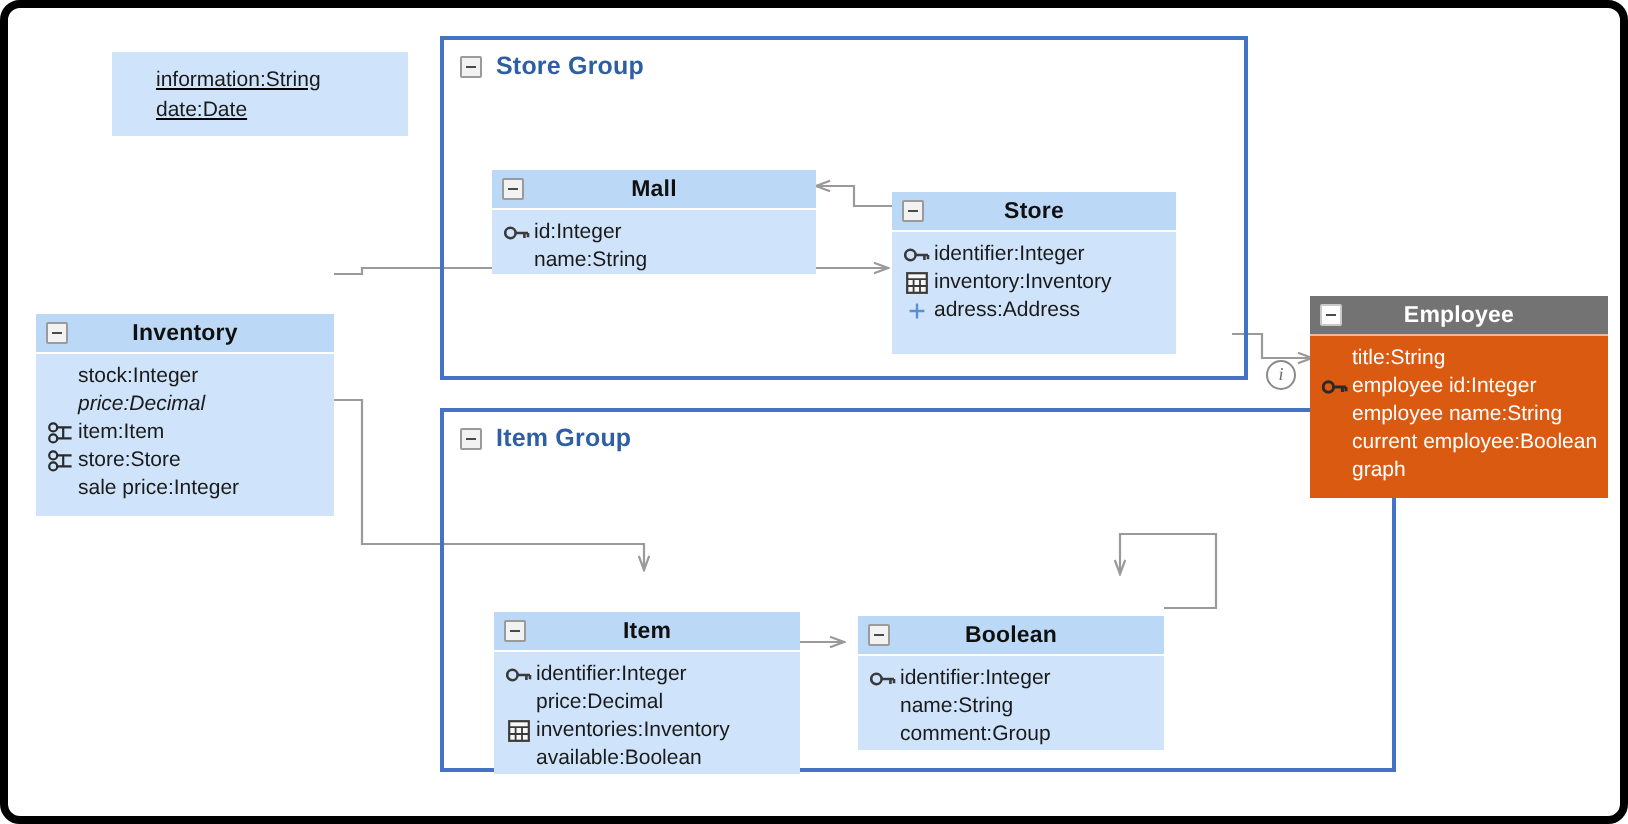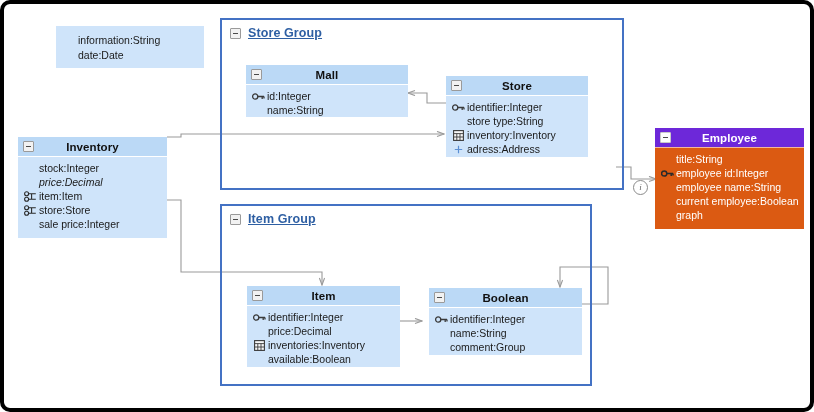--- a/index.html
+++ b/index.html
@@ -41,21 +41,20 @@
     align-items:center;
     gap:7px;
     z-index:3;
   }
   .group-title{
     color:#2E5FA3;
     font-size:12.5px;
     font-weight:bold;
     letter-spacing:.1px;
     white-space:nowrap;
-    text-decoration:underline;
   }
   
   .collapse{
     width:11px;height:11px;
     border:1px solid #9a9a9a;
     background:#f2f2f2;
     box-sizing:border-box;
     position:relative;
     flex:0 0 auto;
     border-radius:1px;
@@ -67,20 +66,21 @@
     height:1px;
     background:#4a4a4a;
   }
   .collapse.dark{border-color:#c9c9c9;background:#fdfdfd;}
   
   .entity{
     position:absolute;
     background:#CFE4FA;
     box-sizing:border-box;
     z-index:4;
+    margin-top:20px;
   }
   .entity .ehead{
     position:relative;
     height:19px;
     background:#BBD9F6;
     display:flex;
     align-items:center;
     justify-content:center;
     border-bottom:1.5px solid #ffffff;
   }
@@ -120,21 +120,21 @@
     background:#CFE4FA;
     box-sizing:border-box;
     padding:6px 0 6px 0;
     z-index:4;
   }
   .note .attr{ height:15px; font-size:10.5px; }
   .note .attr .gut{ width:22px; flex:0 0 22px; }
   
   .entity.orange{ background:#DB5A12; }
   .entity.orange .ehead{
-    background:#6d28d9;
+    background:#737373;
     border-bottom:1.5px solid #f2b79a;
   }
   .entity.orange .ename{ color:#ffffff; }
   .entity.orange .attr{ color:#ffffff; }
   
   .info-badge{
     position:absolute;
     width:13px;height:13px;
     border:1px solid #8a8a8a;
     border-radius:50%;
@@ -177,28 +177,28 @@
     </g>
   </svg>
 
   <div class="group-frame" style="left:216px;top:14px;width:404px;height:172px;">
     <div class="group-head">
       <span class="collapse"></span>
       <span class="group-title">Store Group</span>
     </div>
   </div>
 
-  <div class="group-frame" style="left:216px;top:200px;width:372px;height:182px;">
+  <div class="group-frame" style="left:216px;top:200px;width:478px;height:182px;">
     <div class="group-head">
       <span class="collapse"></span>
       <span class="group-title">Item Group</span>
     </div>
   </div>
 
-  <div class="note" style="left:52px;top:22px;width:148px;height:42px;">
+  <div class="note" style="left:52px;top:22px;width:148px;height:42px;text-decoration:underline;">
     <div class="attr">
       <span class="gut"></span>
       <span class="atext">information:String</span>
     </div>
     <div class="attr">
       <span class="gut"></span>
       <span class="atext">date:Date</span>
     </div>
   </div>
 
@@ -231,24 +231,20 @@
     </div>
     <div class="ebody">
       <div class="attr">
         <span class="gut">
           <svg class="icn" width="13" height="9" viewBox="0 0 13 9">
             <circle cx="3.2" cy="4.5" r="2.6" fill="none" stroke="#3a3a3a" stroke-width="1.3"></circle>
             <path d="M5.9,4.5 L12,4.5 M10.2,4.5 L10.2,7 M12,4.5 L12,6.6" stroke="#3a3a3a" stroke-width="1.3" fill="none"></path>
           </svg>
         </span>
         <span class="atext">identifier:Integer</span>
-      </div>
-      <div class="attr">
-        <span class="gut"></span>
-        <span class="atext">store type:String</span>
       </div>
       <div class="attr">
         <span class="gut">
           <svg class="icn" width="11" height="11" viewBox="0 0 11 11">
             <rect x="0.6" y="0.6" width="9.8" height="9.8" fill="#f7f7f7" stroke="#3a3a3a" stroke-width="1.1"></rect>
             <path d="M0.6,3.6 L10.4,3.6 M3.8,3.6 L3.8,10.4 M7,3.6 L7,10.4 M0.6,7 L10.4,7" stroke="#3a3a3a" stroke-width="0.9"></path>
           </svg>
         </span>
         <span class="atext">inventory:Inventory</span>
       </div>

